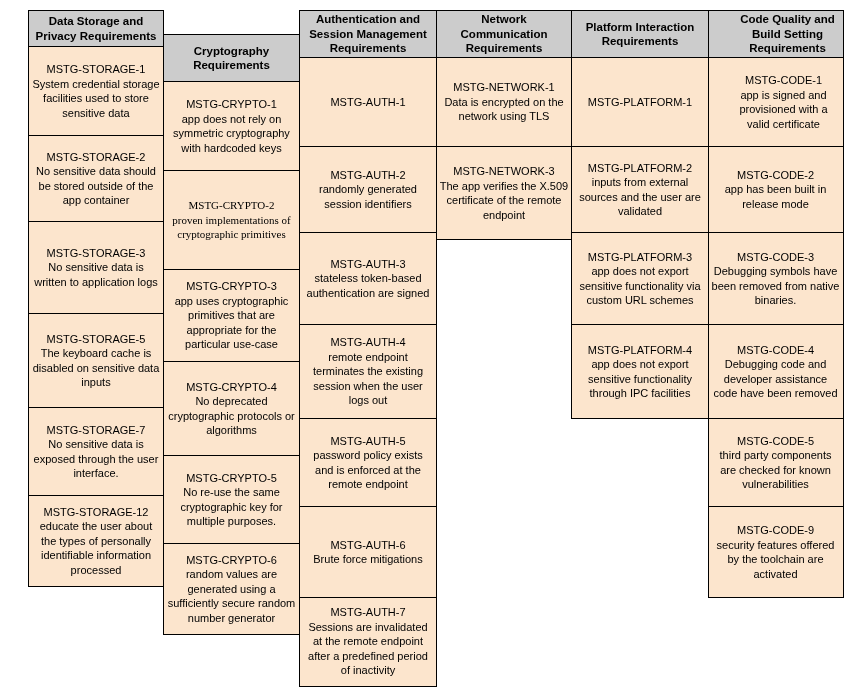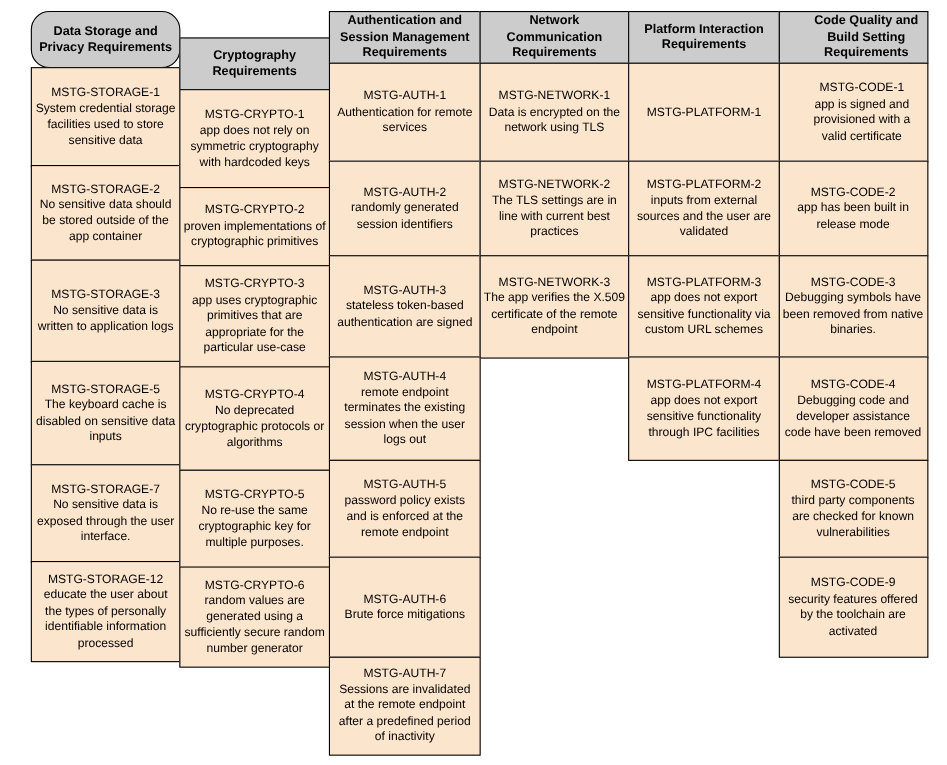--- a/index.html
+++ b/index.html
@@ -52,21 +52,21 @@
     background: var(--cell-bg);
     font-size: 11px;
     line-height: 14.5px;
   }
 </style>
 </head>
 <body>
 
 <div class="table-wrap">
     <div class="col" style="width: 136px;">
-      <div class="cell header" style="height: 52px; border-radius: 17px;">Data Storage and Privacy Requirements</div>
+      <div class="cell header" style="height: 37px;">Data Storage and Privacy Requirements</div>
       <div class="cell body" style="height: 91px;">
         <div>MSTG-STORAGE-1</div>
         <div>System credential storage facilities used to store sensitive data</div>
       </div>
       <div class="cell body" style="height: 87px;">
         <div>MSTG-STORAGE-2</div>
         <div>No sensitive data should be stored outside of the app container</div>
       </div>
       <div class="cell body" style="height: 94px;">
         <div>MSTG-STORAGE-3</div>
@@ -84,21 +84,21 @@
         <div>MSTG-STORAGE-12</div>
         <div>educate the user about the types of personally identifiable information processed</div>
       </div>
     </div>
     <div class="col" style="width: 138px;">
       <div class="cell header" style="height: 48px; margin-top: 24px;">Cryptography Requirements</div>
       <div class="cell body" style="height: 91px;">
         <div>MSTG-CRYPTO-1</div>
         <div>app does not rely on symmetric cryptography with hardcoded keys</div>
       </div>
-      <div class="cell body" style="height: 72px;">
+      <div class="cell body" style="height: 100px; font-family: Liberation Serif, serif;">
         <div>MSTG-CRYPTO-2</div>
         <div>proven implementations of cryptographic primitives</div>
       </div>
       <div class="cell body" style="height: 94px;">
         <div>MSTG-CRYPTO-3</div>
         <div>app uses cryptographic primitives that are appropriate for the particular use-case</div>
       </div>
       <div class="cell body" style="height: 95px;">
         <div>MSTG-CRYPTO-4</div>
         <div>No deprecated cryptographic protocols or algorithms</div>
@@ -109,21 +109,20 @@
       </div>
       <div class="cell body" style="height: 92px;">
         <div>MSTG-CRYPTO-6</div>
         <div>random values are generated using a sufficiently secure random number generator</div>
       </div>
     </div>
     <div class="col" style="width: 138px;">
       <div class="cell header" style="height: 48px;">Authentication and Session Management Requirements</div>
       <div class="cell body" style="height: 91px;">
         <div>MSTG-AUTH-1</div>
-        <div>Authentication for remote services</div>
       </div>
       <div class="cell body" style="height: 87px;">
         <div>MSTG-AUTH-2</div>
         <div>randomly generated session identifiers</div>
       </div>
       <div class="cell body" style="height: 94px;">
         <div>MSTG-AUTH-3</div>
         <div>stateless token-based authentication are signed</div>
       </div>
       <div class="cell body" style="height: 95px;">
@@ -141,24 +140,20 @@
       <div class="cell body" style="height: 90px;">
         <div>MSTG-AUTH-7</div>
         <div>Sessions are invalidated at the remote endpoint after a predefined period of inactivity</div>
       </div>
     </div>
     <div class="col" style="width: 137px;">
       <div class="cell header" style="height: 48px;">Network Communication Requirements</div>
       <div class="cell body" style="height: 91px;">
         <div>MSTG-NETWORK-1</div>
         <div>Data is encrypted on the network using TLS</div>
-      </div>
-      <div class="cell body" style="height: 87px;">
-        <div>MSTG-NETWORK-2</div>
-        <div>The TLS settings are in line with current best practices</div>
       </div>
       <div class="cell body" style="height: 94px;">
         <div>MSTG-NETWORK-3</div>
         <div>The app verifies the X.509 certificate of the remote endpoint</div>
       </div>
     </div>
     <div class="col" style="width: 138px;">
       <div class="cell header" style="height: 48px;">Platform Interaction Requirements</div>
       <div class="cell body" style="height: 91px;">
         <div>MSTG-PLATFORM-1</div>

